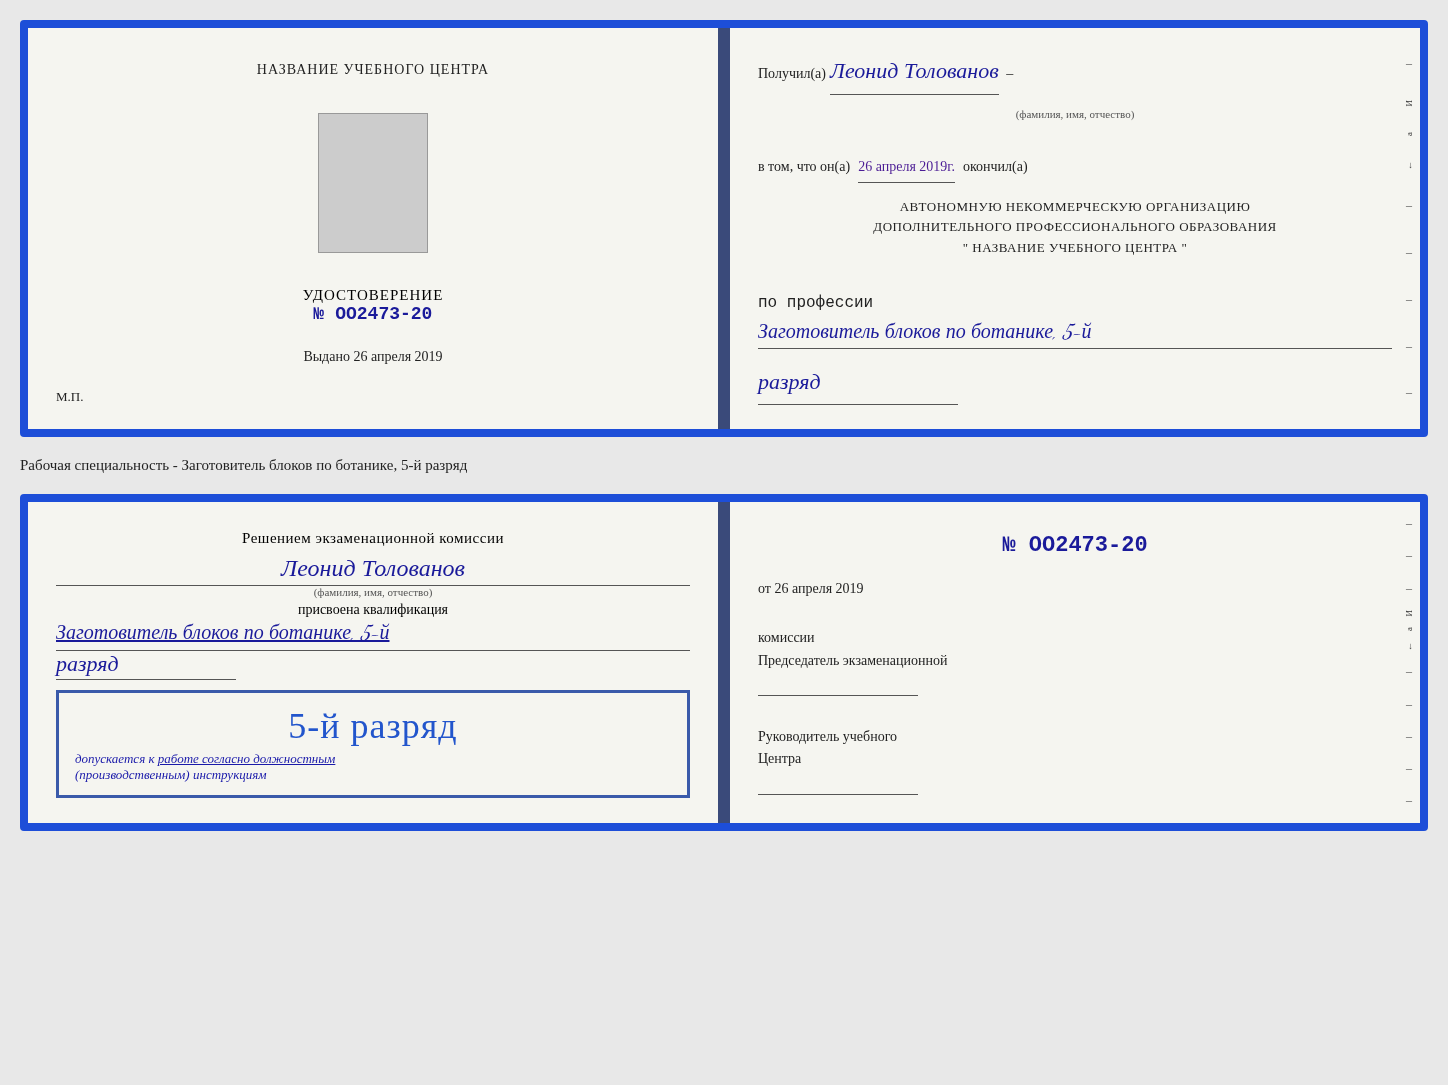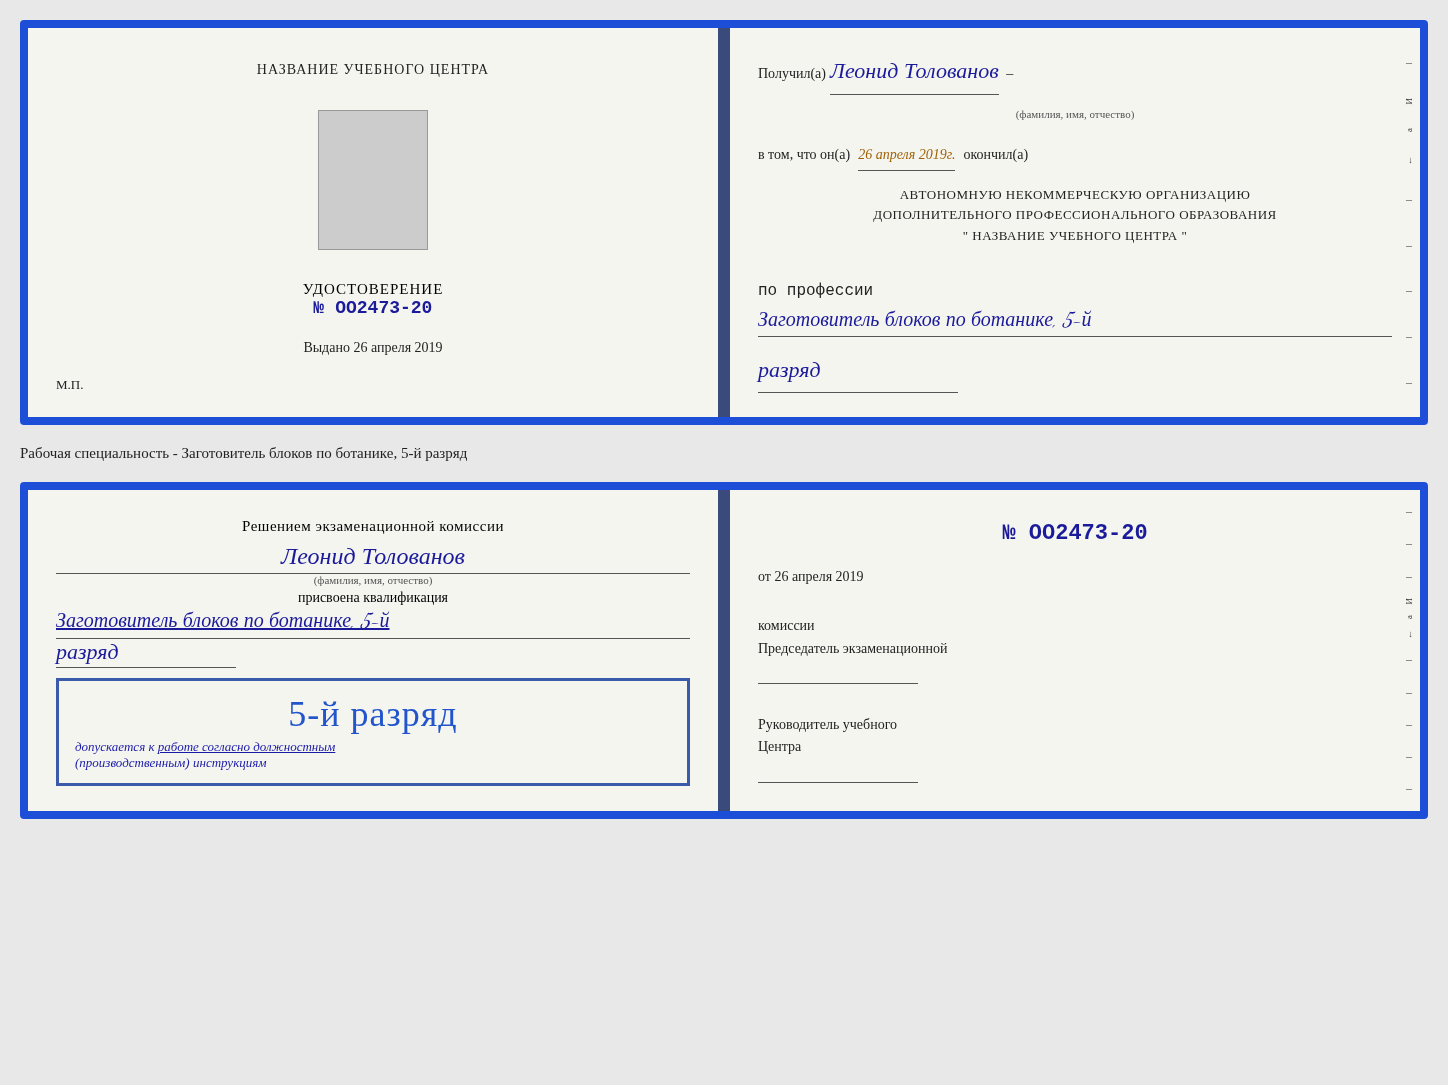--- a/index.html
+++ b/index.html
@@ -139,22 +139,21 @@
       color: #555;
       display: block;
     }
 
     .underlined-text {
       border-bottom: 1px solid #555;
       padding-bottom: 2px;
     }
 
     .italic-date {
-      font-style: italic;
-      color: #a16207;
+      color: #4c1d95;
     }
 
     .org-block {
       text-align: center;
       font-size: 13px;
       letter-spacing: 0.5px;
       line-height: 1.6;
       margin: 4px 0;
     }
 
@@ -354,21 +353,21 @@
     <div class="doc-divider"></div>
 
     <div class="doc-right">
       <div class="recipient-line">
         <span>Получил(а)</span>
         <span class="recipient-name">Леонид Толованов</span>
         <span>&nbsp;–</span>
       </div>
       <span class="fio-label">(фамилия, имя, отчество)</span>
 
-      <div style="display:flex;align-items:baseline;gap:8px;margin-top:8px;">
+      <div style="display:flex;align-items:baseline;gap:8px;margin-top:20px;">
         <span>в том, что он(а)</span>
         <span class="italic-date underlined-text">26 апреля 2019г.</span>
         <span>окончил(а)</span>
       </div>
 
       <div class="org-block">
         <div>АВТОНОМНУЮ НЕКОММЕРЧЕСКУЮ ОРГАНИЗАЦИЮ</div>
         <div>ДОПОЛНИТЕЛЬНОГО ПРОФЕССИОНАЛЬНОГО ОБРАЗОВАНИЯ</div>
         <div>"    НАЗВАНИЕ УЧЕБНОГО ЦЕНТРА    "</div>
       </div>

